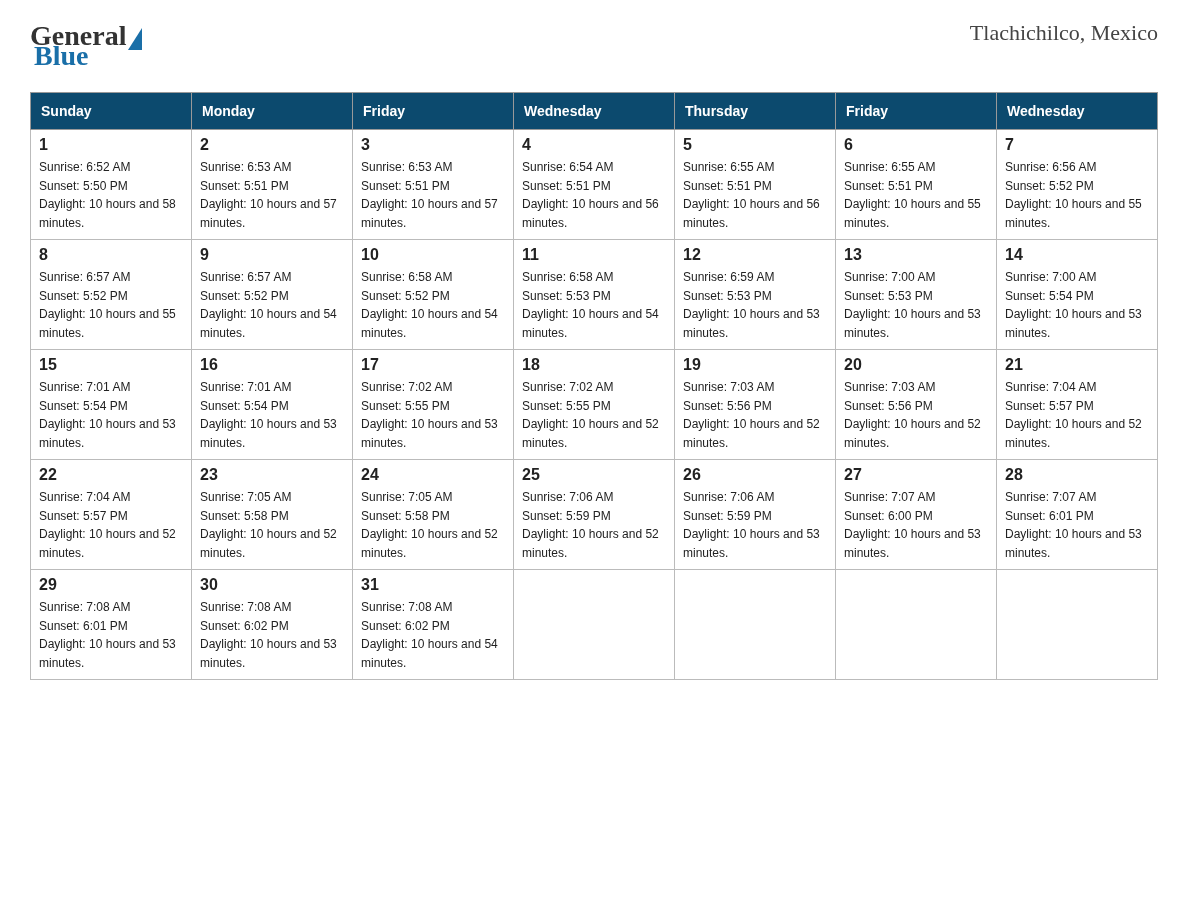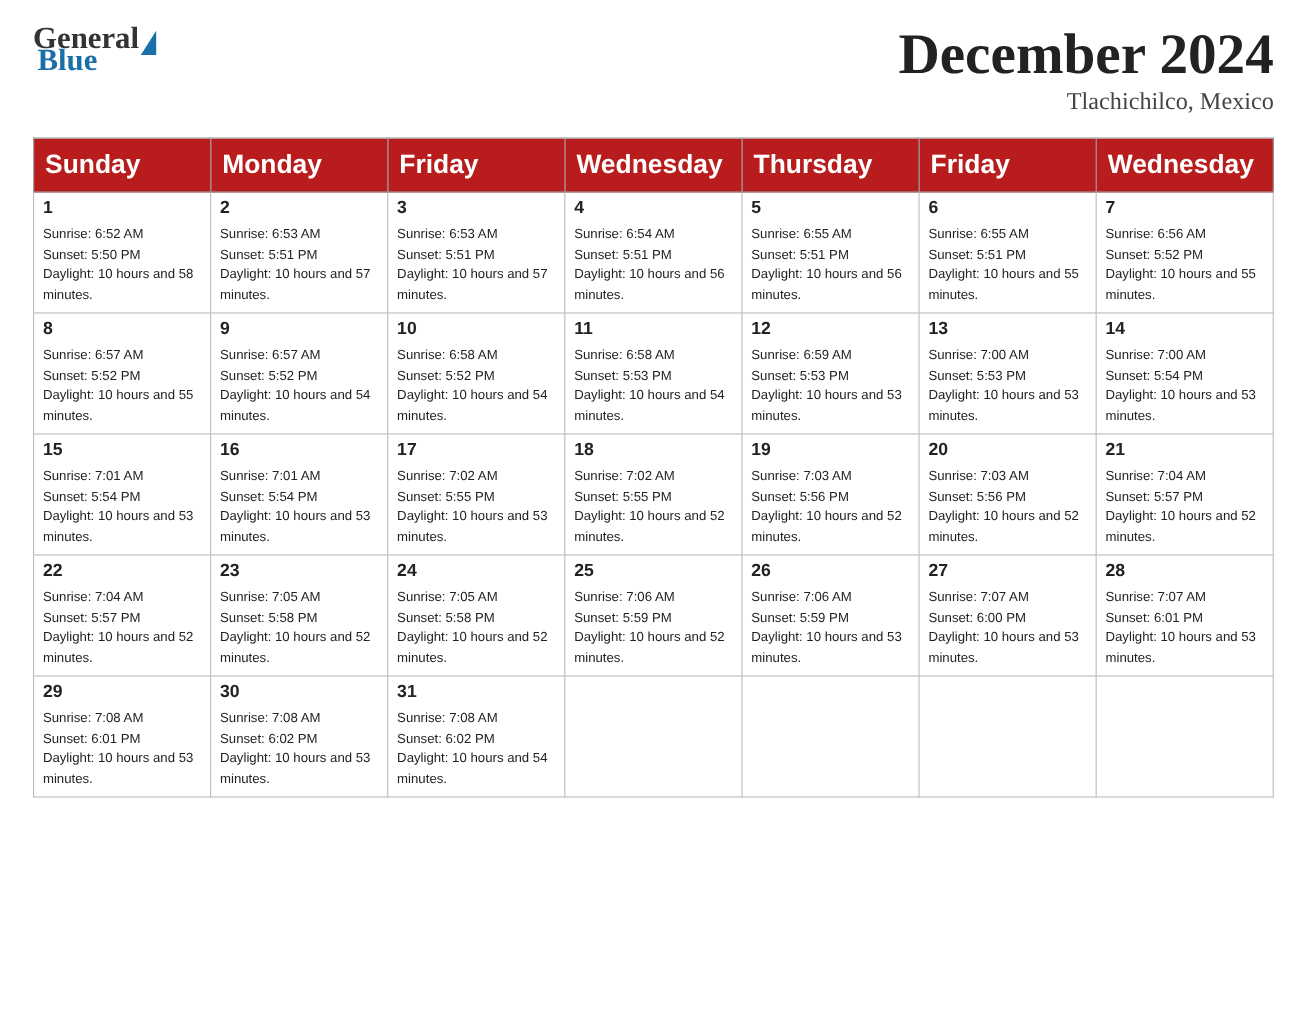--- a/index.html
+++ b/index.html
@@ -60,23 +60,23 @@
       font-size: 22px;
       color: #444;
       font-family: Georgia, serif;
     }
     .calendar {
       width: 100%;
       border-collapse: collapse;
       border: 1px solid #999;
     }
     .calendar th {
-      background-color: #b91c1c;
+      background-color: #0c4a6e;
       color: #fff;
-      font-size: 24px;
+      font-size: 14px;
       font-weight: bold;
       padding: 10px 10px;
       text-align: left;
       border: 1px solid #999;
     }
     .calendar td {
       vertical-align: top;
       padding: 6px 8px;
       border: 1px solid #bbb;
       width: 14.28%;
@@ -109,21 +109,20 @@
   <div class="logo">
     <div class="logo-top">
       <span class="logo-general">General</span>
       <div class="logo-triangle"></div>
     </div>
     <div style="display:flex; align-items:center; margin-top:-4px;">
       <span class="logo-bottom">Blue</span>
     </div>
   </div>
   <div class="title-section">
-    <div class="month-title">December 2024</div>
     <div class="location">Tlachichilco, Mexico</div>
   </div>
 </div>
 
 <table class="calendar">
   <thead>
     <tr>
       <th>Sunday</th>
       <th>Monday</th>
       <th>Friday</th>

